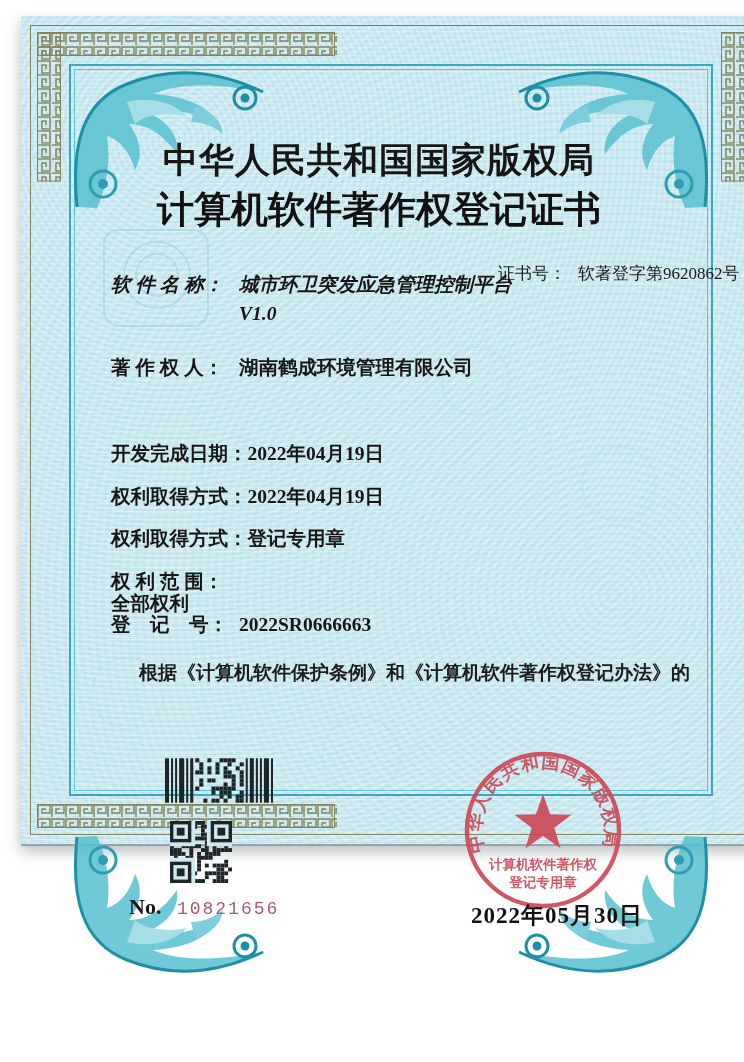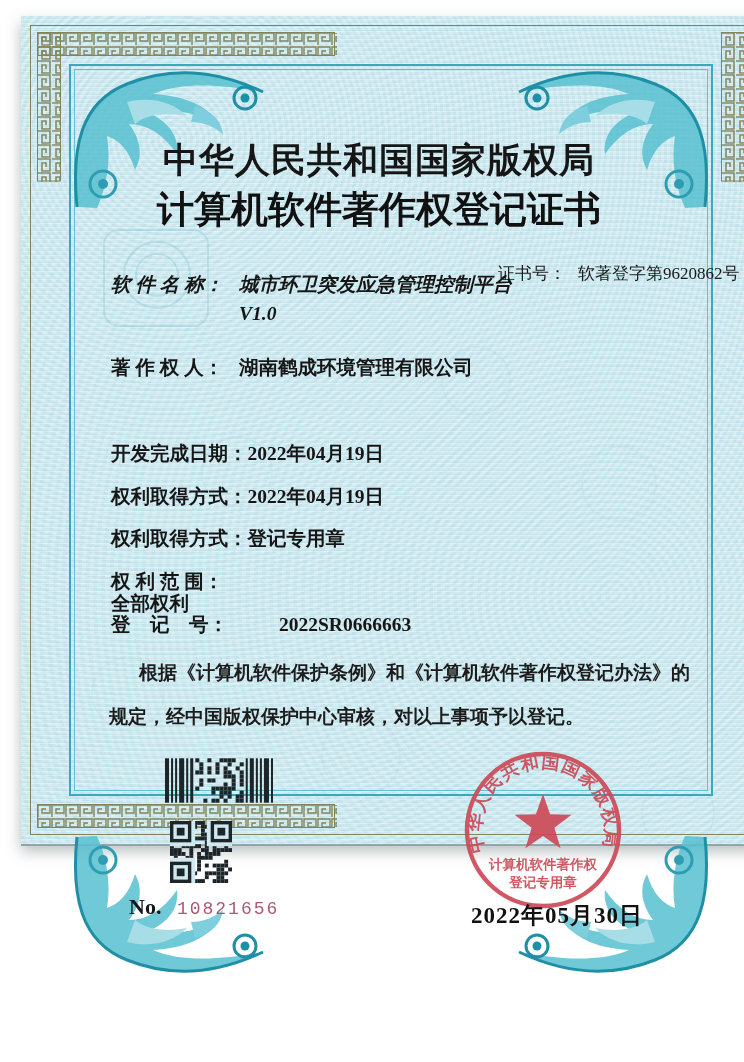--- a/index.html
+++ b/index.html
@@ -196,27 +196,26 @@
     <span class="val">2022年04月19日</span>
   </div>
   <div class="field" style="top:512px;align-items:flex-end;">
     <span class="lbl">权利取得方式：</span>
     <span class="val">登记专用章</span>
   </div>
   <div class="field" style="top:555px;flex-direction:column;">
     <span class="lbl">权 利 范 围：</span>
     <span class="val">全部权利</span>
   </div>
-  <div class="field" style="top:598px;gap:40px;">
+  <div class="field" style="top:598px;">
     <span class="lbl">登　记　号：</span>
     <span class="val">2022SR0666663</span>
   </div>
 
   <div class="statement l1">根据《计算机软件保护条例》和《计算机软件著作权登记办法》的</div>
-  <div class="statement l2">规定，经中国版权保护中心审核，对以上事项予以登记。</div>
 
   <svg class="barcode" viewBox="0 0 107 44" xmlns="http://www.w3.org/2000/svg">
     <g fill="#1d2528">
       <rect x="0" y="0" width="4" height="44"></rect>
         <rect x="6" y="0" width="2" height="44"></rect>
       <rect x="10" y="0" width="2" height="44"></rect>
         <rect x="14" y="0" width="5" height="44"></rect>
       <rect x="21" y="0" width="2" height="44"></rect>
         <rect x="25" y="0" width="3" height="44"></rect>
       <rect x="80" y="0" width="2" height="44"></rect>

